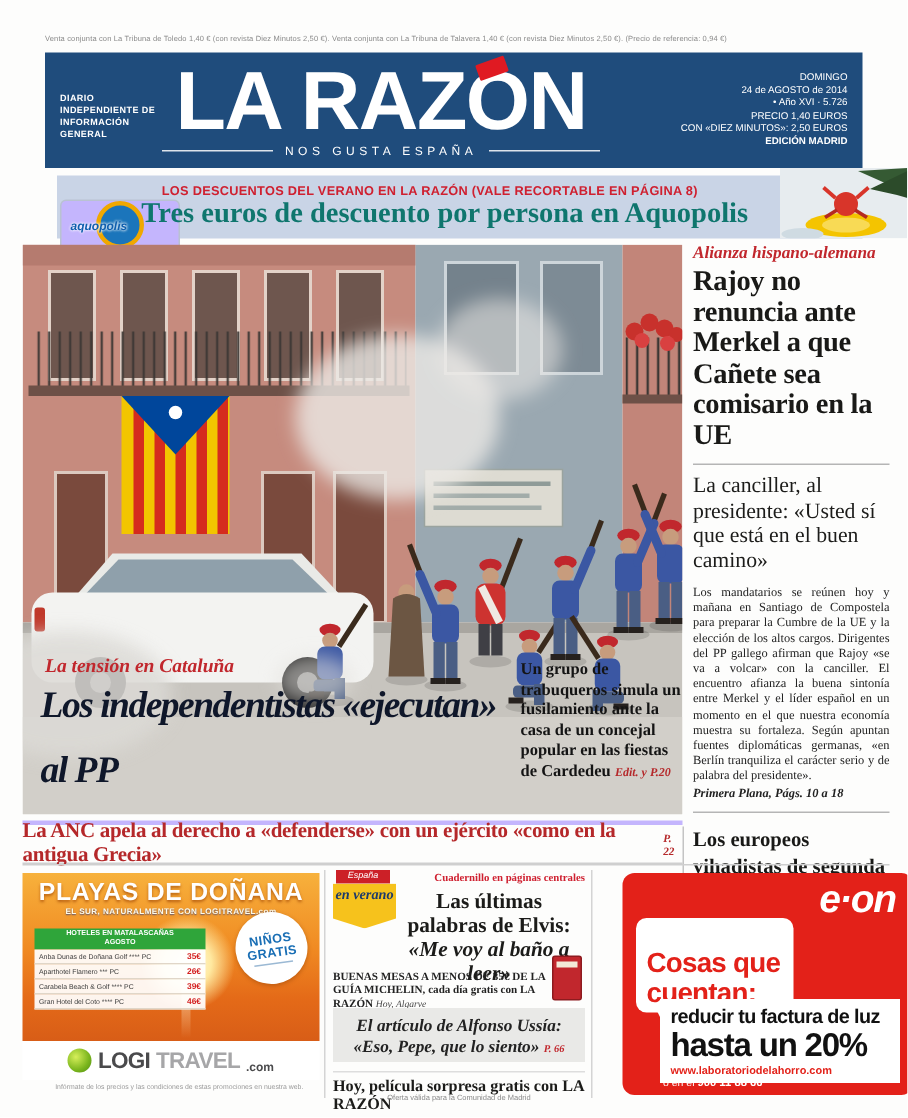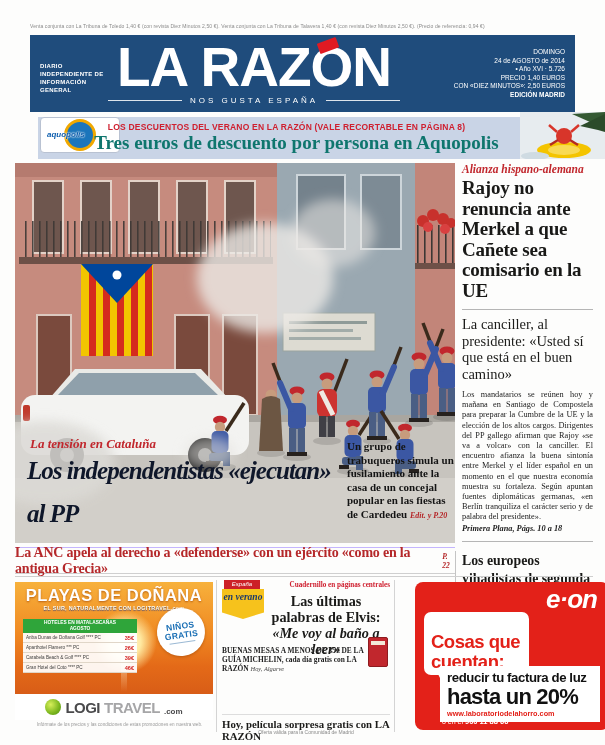--- a/index.html
+++ b/index.html
@@ -20,39 +20,39 @@
   .mh-slogan{position:absolute;left:78px;width:292px;bottom:7px;display:flex;align-items:center;justify-content:center;gap:8px;}
   .mh-slogan .rule{height:1px;background:#fff;flex:1;opacity:.85;}
   .mh-slogan span{font-size:8px;letter-spacing:3px;white-space:nowrap;}
   .mh-date{position:absolute;right:10px;top:13px;text-align:right;font-size:6.5px;line-height:8.6px;}
   .mh-date .bold{font-weight:bold;}
 
   
   .banner{left:38px;top:117px;width:537px;height:42px;background:#c9d4e6;}
   .banner-kicker{position:absolute;left:0;right:40px;top:5px;text-align:center;font-size:8.5px;font-weight:bold;color:#cf2030;letter-spacing:.2px;}
   .banner-head{position:absolute;left:40px;right:60px;top:15px;text-align:center;font-size:19px;font-weight:bold;color:#0f766e;}
-  .aqua-box{position:absolute;left:2px;top:0;width:78px;height:34px;background:#ffffff;border:1px solid #b9c2d2;border-radius:4px;
-            display:flex;align-items:center;justify-content:center;}
+  .aqua-box{position:absolute;left:2px;top:16px;width:78px;height:34px;background:#c4b5fd;border:1px solid #b9c2d2;border-radius:4px;
+            display:flex;justify-content:center;}
   .aqua-circle{width:26px;height:26px;border-radius:50%;background:#1b75bb;border:3px solid #f0a800;position:relative;}
   .aqua-text{position:absolute;left:6px;top:12px;font-size:8px;font-style:italic;font-weight:bold;color:#0f5fae;
              text-shadow:0 0 2px #fff,0 0 2px #fff;white-space:nowrap;}
   .slide-img{left:520px;top:112px;width:85px;height:47px;overflow:hidden;}
 
   
   .photo{left:15px;top:163px;width:440px;height:380px;overflow:hidden;}
 
   
   .story-kicker{left:30px;top:436px;font-size:13px;font-weight:bold;font-style:italic;color:#c1272d;}
   .story-head{left:27px;top:449px;width:325px;font-size:25px;line-height:43px;font-weight:bold;font-style:italic;
               color:#0f172a;letter-spacing:-1px;}
   .story-deck{left:347px;top:440px;width:108px;font-size:11px;line-height:13.5px;font-weight:bold;color:#141414;}
   .story-deck .ref{font-weight:bold;font-style:italic;font-size:8px;color:#b5282a;}
 
   
-  .strap{left:15px;top:547px;width:440px;height:25px;border-top:1px solid #c4b5fd;border-bottom:1px solid #cfcfcf;
+  .strap{left:15px;top:547px;width:440px;height:25px;border-top:3px solid #c4b5fd;border-bottom:1px solid #cfcfcf;
          display:flex;align-items:center;}
   .strap .txt{font-size:14px;font-weight:bold;color:#b5282a;letter-spacing:-.2px;}
   .strap .ref{font-size:7.5px;font-style:italic;color:#b5282a;margin-left:3px;font-weight:bold;}
 
   
   .rcol{left:462px;top:163px;width:131px;}
   .r-kicker{font-size:11.5px;font-style:italic;font-weight:bold;color:#c1272d;margin-bottom:3px;}
   .r-head{font-size:19px;line-height:20.5px;font-weight:bold;color:#191917;letter-spacing:-.2px;}
   .r-rule{border:none;border-top:1px solid #b5b5b5;margin:8px 0 6px 0;}
   .r-sub{font-size:14.5px;line-height:16.5px;color:#1c1c1a;}
@@ -421,20 +421,27 @@
     <div class="c-head serif">
       <div>Las últimas</div>
       <div>palabras de Elvis:</div>
       <div class="it">«Me voy al baño a leer»</div>
     </div>
     <div class="c-book"></div>
     <div class="c-michelin serif">
       <span>BUENAS MESAS A MENOS DE 35€ DE LA GUÍA MICHELIN, cada día gratis con LA RAZÓN</span>
       <span class="note">Hoy, Algarve</span>
     </div>
+    <div class="c-ussia serif">
+      <div>El artículo de Alfonso Ussía:</div>
+      <div>
+        <span>«Eso, Pepe, que lo siento»</span>
+        <span class="ref">P. 66</span>
+      </div>
+    </div>
     <div class="c-movie serif">Hoy, película sorpresa gratis con LA RAZÓN</div>
     <div class="c-movie-note">Oferta válida para la Comunidad de Madrid</div>
   </div>
 
   <div class="abs eon">
     <div class="eon-logo">e·on</div>
     <div class="eon-bubble">
       <div>Cosas que</div>
       <div>cuentan:</div>
     </div>

